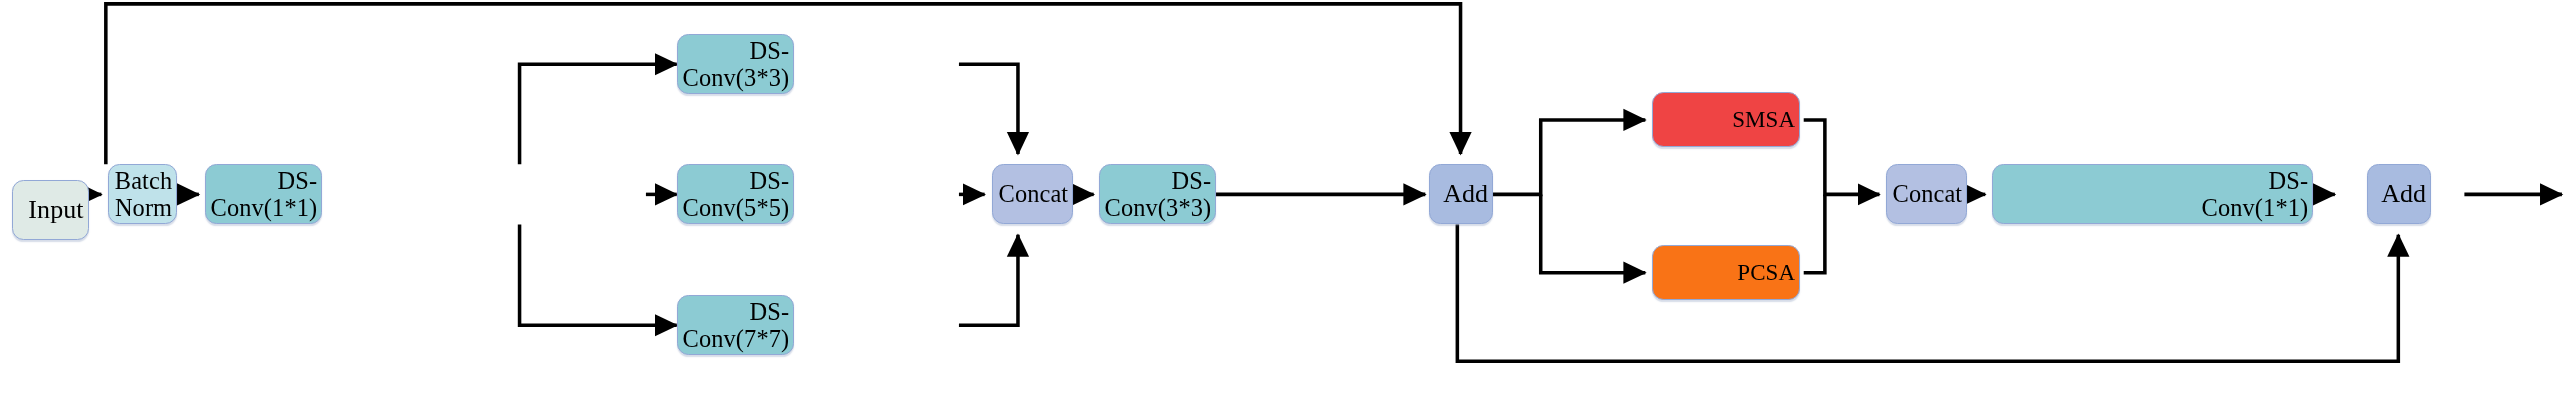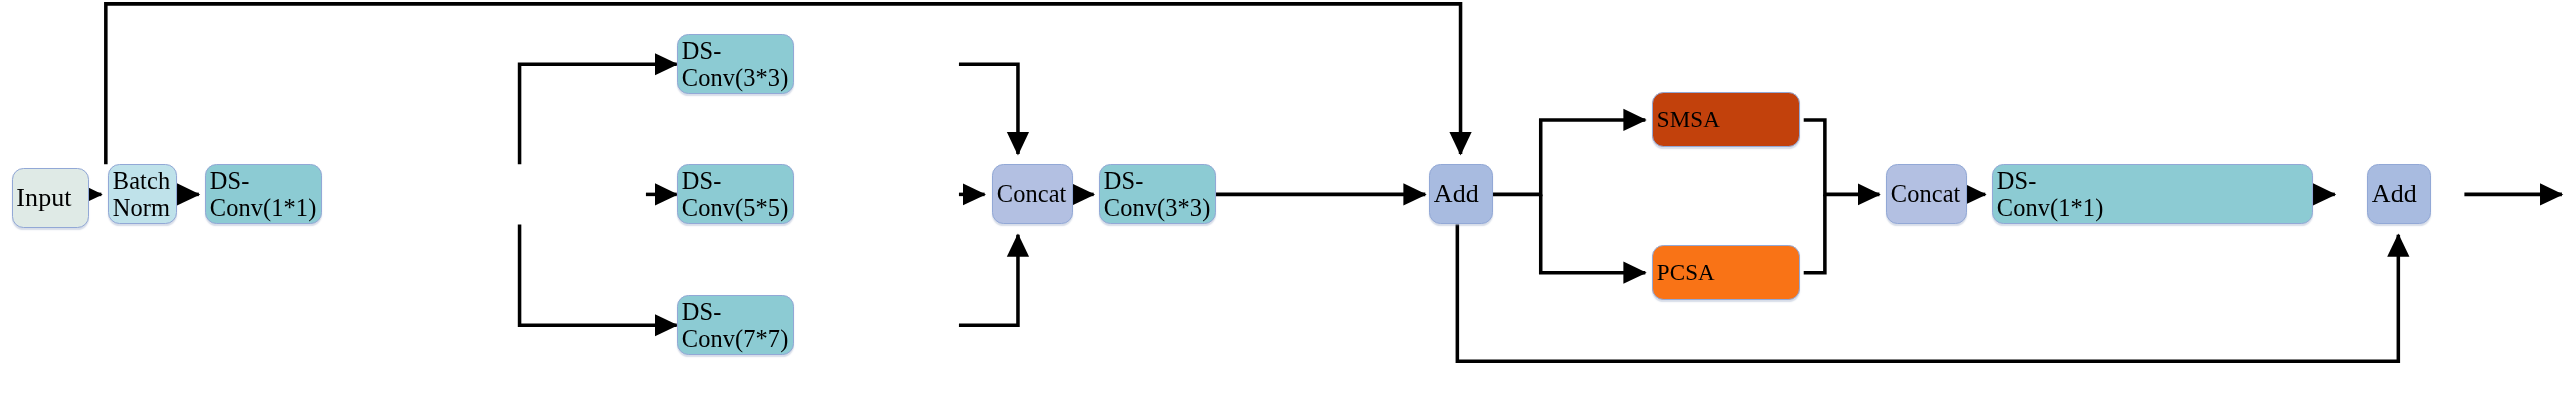--- a/index.html
+++ b/index.html
@@ -32,21 +32,21 @@
     height: 417px;
   }
   .node {
     position: absolute;
     box-sizing: border-box;
     border-radius: 11.5px;
     border: 1.6px solid #92a8d6;
     display: flex;
     align-items: center;
     justify-content: center;
-    text-align: left;
+    text-align: right;
     color: #000000;
     line-height: 1.12;
     letter-spacing: 0.1px;
     white-space: pre-line;
     box-shadow: 0 1.3px 1.3px rgba(120,140,180,0.30);
   }
   .node .node-label {
     display: block;
     width: 100%;
     padding: 0 3.8px;
@@ -102,21 +102,21 @@
       <line x1="3605" y1="303" x2="3640" y2="303" marker-end="url(#arrowhead)"></line>
 
       <path d="M 2272,350 L 2272,563 L 3739,563 L 3739,366" marker-end="url(#arrowhead)"></path>
 
       <line x1="3842" y1="303" x2="3994" y2="303" marker-end="url(#arrowhead)"></line>
     </g>
   </svg>
 
   <div id="nodes-layer">
 
-    <div class="node" style="left:11.5px; top:168px; width:77px; height:60px; background:#dfeae6; font-size:26px;">
+    <div class="node" style="left:11.5px; top:180px; width:77px; height:60px; background:#dfeae6; font-size:26px;">
       <span class="node-label">Input</span>
     </div>
 
     <div class="node" style="left:108px; top:164px; width:69px; height:60px; background:#bfe2ea; font-size:24.4px;">
       <span class="node-label">Batch
 Norm</span>
     </div>
 
     <div class="node" style="left:205px; top:164px; width:117px; height:60px; background:#8ccbd3; font-size:24.4px;">
       <span class="node-label">DS-
@@ -144,21 +144,21 @@
 
     <div class="node" style="left:1099px; top:164px; width:117px; height:60px; background:#8ccbd3; font-size:24.4px;">
       <span class="node-label">DS-
 Conv(3*3)</span>
     </div>
 
     <div class="node" style="left:1429px; top:164px; width:64px; height:60px; background:#a8bbe0; font-size:26px;">
       <span class="node-label">Add</span>
     </div>
 
-    <div class="node" style="left:1652px; top:92px; width:148px; height:55px; background:#c2410c; font-size:23px;">
+    <div class="node" style="left:1652px; top:92px; width:148px; height:55px; background:#ef4444; font-size:23px;">
       <span class="node-label">SMSA</span>
     </div>
 
     <div class="node" style="left:1652px; top:245px; width:148px; height:55px; background:#f97316; font-size:23px;">
       <span class="node-label">PCSA</span>
     </div>
 
     <div class="node" style="left:1886px; top:164px; width:81px; height:60px; background:#b3c0e2; font-size:24.4px;">
       <span class="node-label">Concat</span>
     </div>

